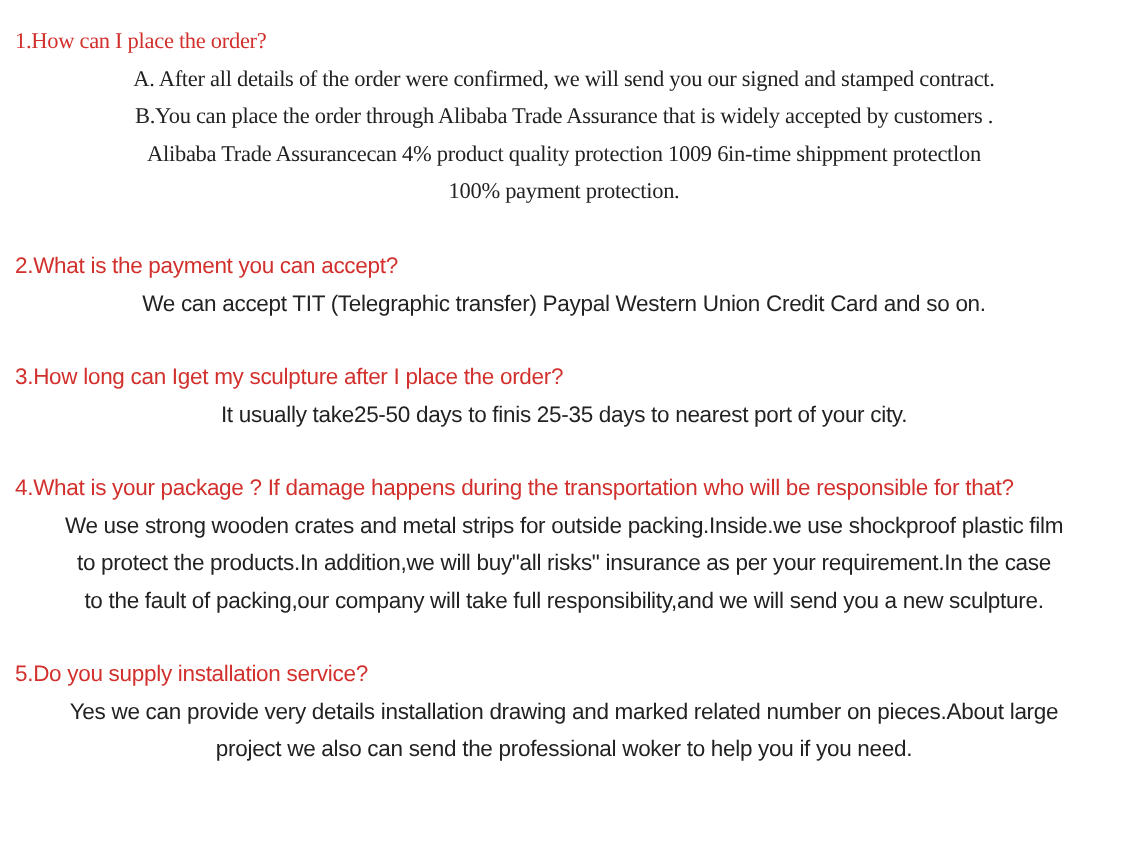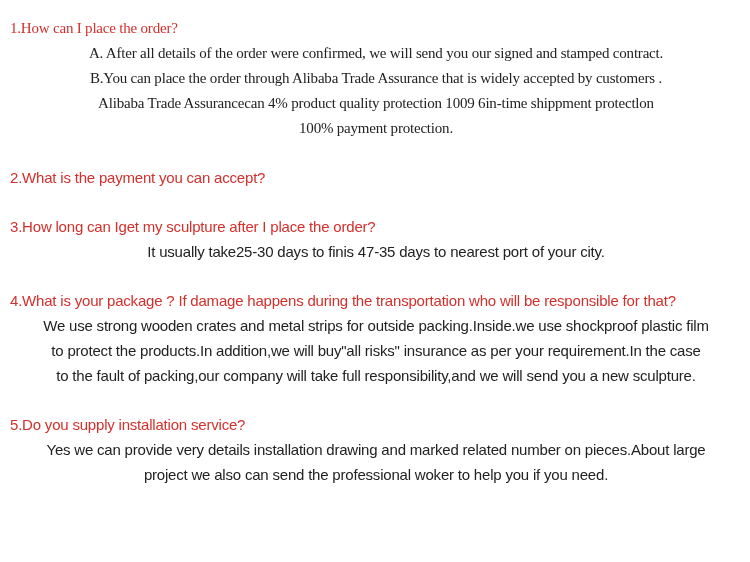--- a/index.html
+++ b/index.html
@@ -42,25 +42,26 @@
   <section class="faq-section">
     <div class="faq-question">1.How can I place the order?</div>
     <div class="faq-line">A. After all details of the order were confirmed, we will send you our signed and stamped contract.</div>
     <div class="faq-line">B.You can place the order through Alibaba Trade Assurance that is widely accepted by customers .</div>
     <div class="faq-line">Alibaba Trade Assurancecan 4% product quality protection 1009 6in-time shippment protectlon</div>
     <div class="faq-line">100% payment protection.</div>
   </section>
 
   <section class="faq-section">
     <div class="faq-question">2.What is the payment you can accept?</div>
+    <div class="faq-line">We can accept TIT (Telegraphic transfer) Paypal Western Union Credit Card and so on.</div>
   </section>
 
   <section class="faq-section">
     <div class="faq-question">3.How long can Iget my sculpture after I place the order?</div>
-    <div class="faq-line">It usually take25-30 days to finis 47-35 days to nearest port of your city.</div>
+    <div class="faq-line">It usually take25-50 days to finis 25-35 days to nearest port of your city.</div>
   </section>
 
   <section class="faq-section">
     <div class="faq-question">4.What is your package ? If damage happens during the transportation who will be responsible for that?</div>
     <div class="faq-line">We use strong wooden crates and metal strips for outside packing.Inside.we use shockproof plastic film</div>
     <div class="faq-line">to protect the products.In addition,we will buy"all risks" insurance as per your requirement.In the case</div>
     <div class="faq-line">to the fault of packing,our company will take full responsibility,and we will send you a new sculpture.</div>
   </section>
 
   <section class="faq-section">

